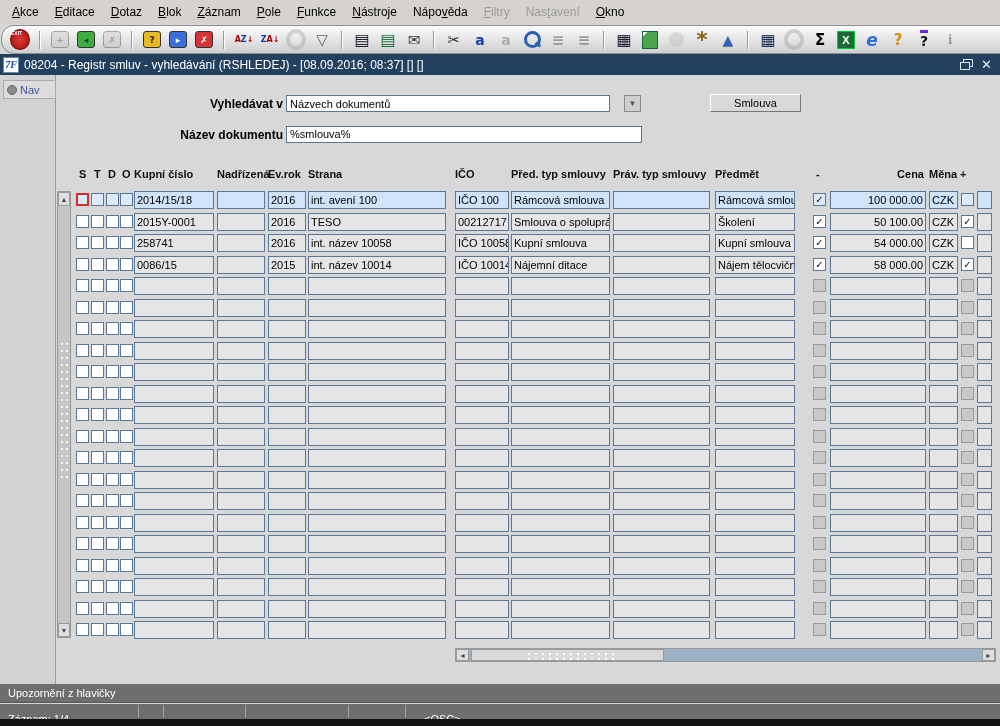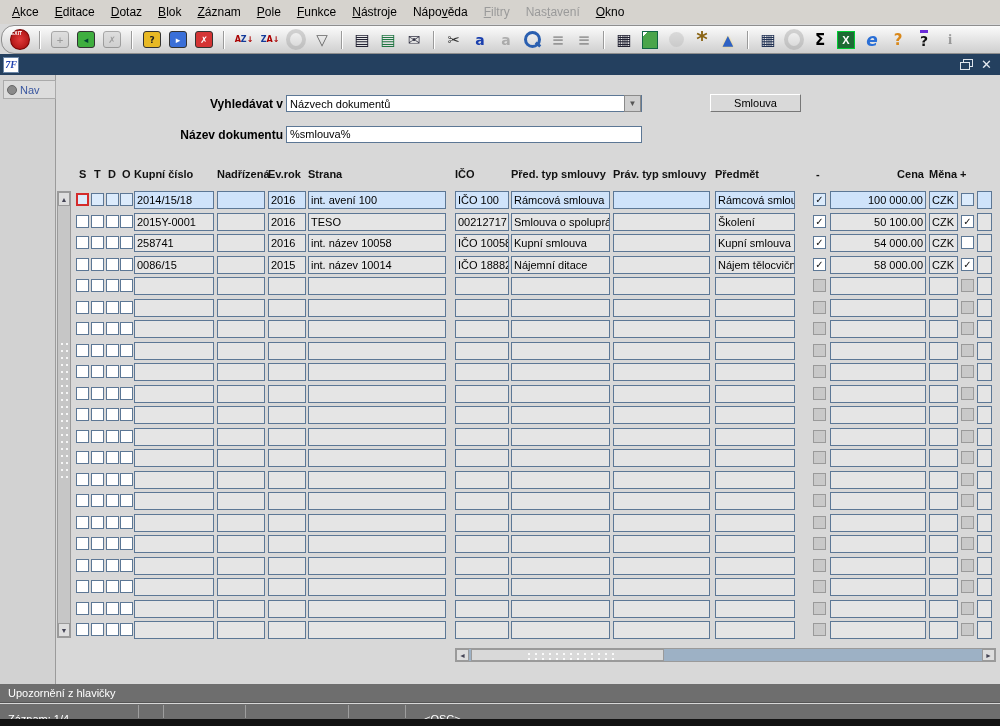--- a/index.html
+++ b/index.html
@@ -56,21 +56,21 @@
            border-right:1px solid #9b9b9b}
   #navtab{position:absolute;left:3px;top:5px;width:48px;height:17px;background:#dcdcdc;
           border:1px solid #aaa;display:flex;align-items:center;gap:3px;padding-left:3px;
           font-size:11px;color:#3a57a0}
   #navtab .dot{width:8px;height:8px;border-radius:50%;background:#8a8a8a;border:1px solid #666;flex:none}
   
   .flabel{position:absolute;font:bold 12px "Liberation Sans",sans-serif;color:#000;
           width:150px;text-align:right}
   .fbox{position:absolute;background:#fff;border:1px solid #5c7795;height:17px;
         font-size:11px;line-height:17px;padding:0 3px;box-sizing:border-box;white-space:nowrap;overflow:hidden}
-  #combo{width:356px}
+  #combo{width:324px}
   #combobtn{position:absolute;width:17px;height:17px;background:#cfcfcf;border:1px solid #8a8a8a;
             box-sizing:border-box;color:#555;font-size:8px;text-align:center;line-height:15px}
   #btn-hledej{position:absolute;background:#d9d9d9;border:1px solid #777;
               border-top-color:#fff;border-left-color:#fff;box-shadow:1px 1px 0 #888 inset 0 0;
               font-size:11px;text-align:center;line-height:17px;height:18px;width:91px;box-sizing:border-box}
   
   .hdr{position:absolute;top:168px;font:bold 11px "Liberation Sans",sans-serif;color:#111;white-space:nowrap}
   .hdr.r{text-align:right}
   .cell{position:absolute;height:18px;box-sizing:border-box;background:#e5e5e5;
         border:1px solid #5c7795;font-size:11px;line-height:16px;padding:0 2px;
@@ -233,20 +233,21 @@
     <span class="ic">
       <span class="pbar" style="font-size: 14px; color: rgb(17, 17, 17);">?</span>
     </span>
     <span class="ic dim">
       <span style="font-family: &quot;Liberation Serif&quot;, serif; font-size: 15px;">i</span>
     </span>
   </div>
 
 <div id="titlebar">
   <span id="appicon">7F</span>
+  <span>08204 - Registr smluv - vyhledávání (RSHLEDEJ) - [08.09.2016; 08:37] [] []</span>
   <span id="wincontrols">
     <span class="win-restore"></span>
     <span class="win-close">✕</span>
   </span>
 </div>
 
 <div id="sidebar">
   <div id="navtab">
     <span class="dot"></span>
     <span>Nav</span>
@@ -329,21 +330,21 @@
     <span class="cb" style="left: 961px; top: 236px;"></span>
     <div class="cell" style="left: 977px; top: 234px; width: 15px;"></div>
     <span class="cb" style="left: 76px; top: 258px;"></span>
     <span class="cb" style="left: 91px; top: 258px;"></span>
     <span class="cb" style="left: 106px; top: 258px;"></span>
     <span class="cb" style="left: 120px; top: 258px;"></span>
     <div class="cell" style="left: 134px; top: 256px; width: 80px;">0086/15</div>
     <div class="cell" style="left: 217px; top: 256px; width: 48px;"></div>
     <div class="cell" style="left: 268px; top: 256px; width: 38px;">2015</div>
     <div class="cell" style="left: 308px; top: 256px; width: 138px;">int. název 10014</div>
-    <div class="cell" style="left: 455px; top: 256px; width: 54px;">IČO 18882</div>
+    <div class="cell" style="left: 455px; top: 256px; width: 54px;">IČO 10014</div>
     <div class="cell" style="left: 511px; top: 256px; width: 99px;">Nájemní ditace</div>
     <div class="cell" style="left: 613px; top: 256px; width: 97px;"></div>
     <div class="cell" style="left: 715px; top: 256px; width: 80px;">Nájem tělocvičny - d</div>
     <span class="cb" style="left: 813px; top: 258px;">✓</span>
     <div class="cell r" style="left: 830px; top: 256px; width: 96px;">58 000.00</div>
     <div class="cell" style="left: 929px; top: 256px; width: 29px;">CZK</div>
     <span class="cb" style="left: 961px; top: 258px;">✓</span>
     <div class="cell" style="left: 977px; top: 256px; width: 15px;"></div>
     <span class="cb" style="left: 76px; top: 279px;"></span>
     <span class="cb" style="left: 91px; top: 279px;"></span>

